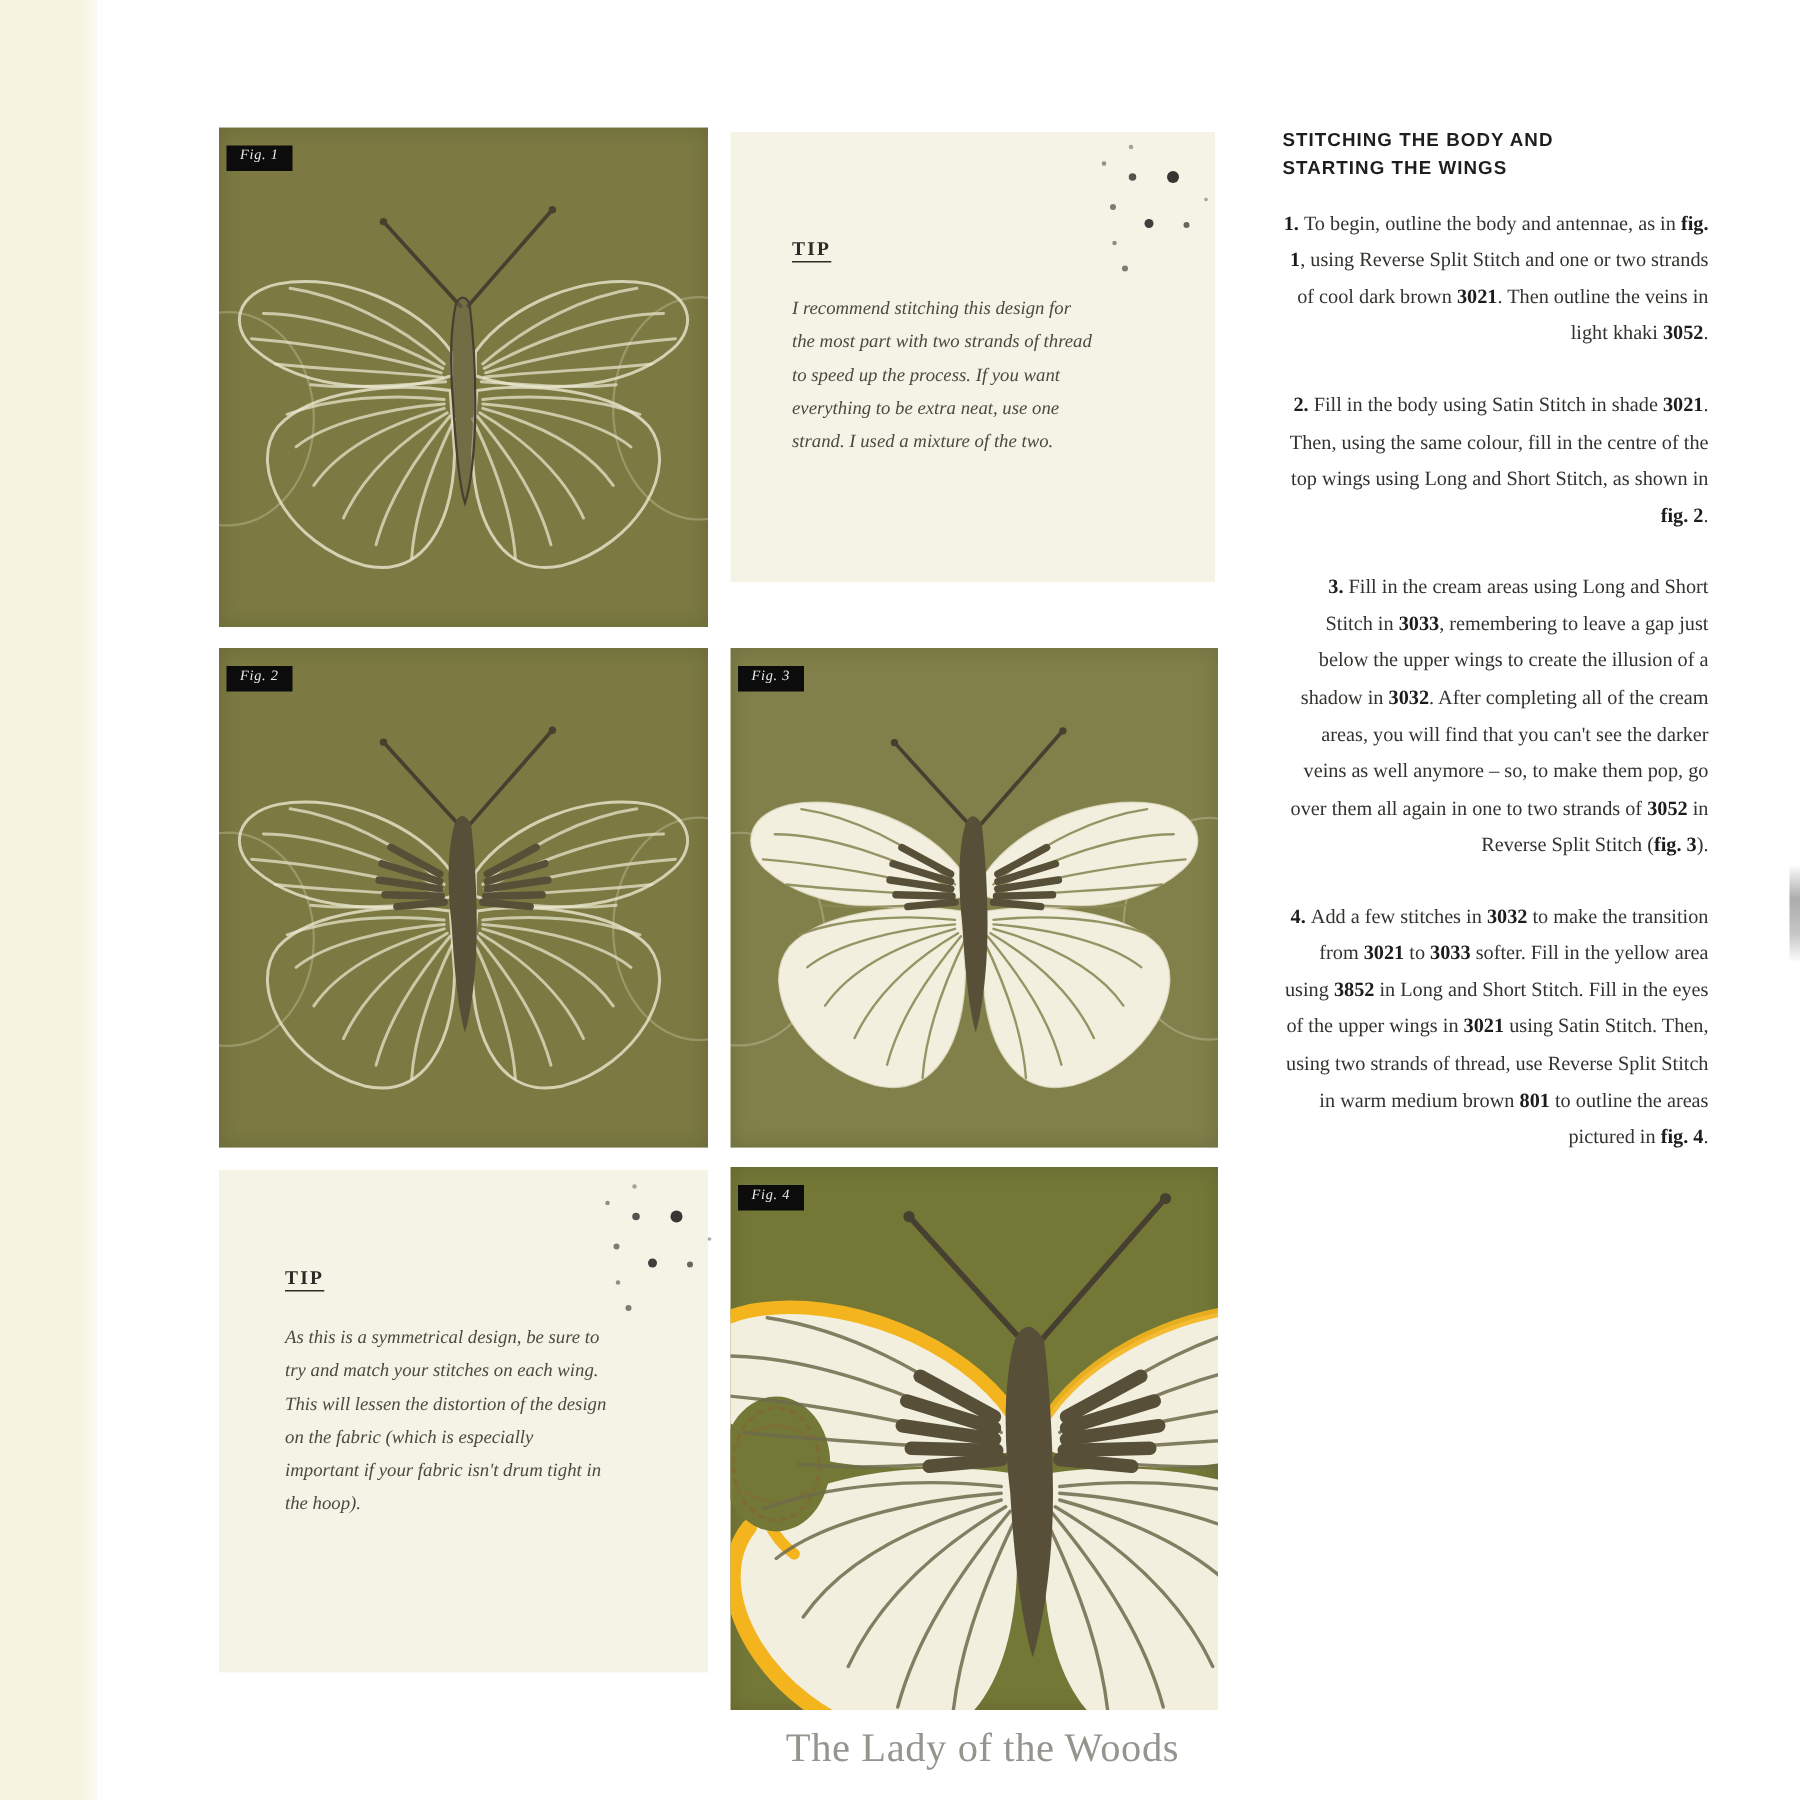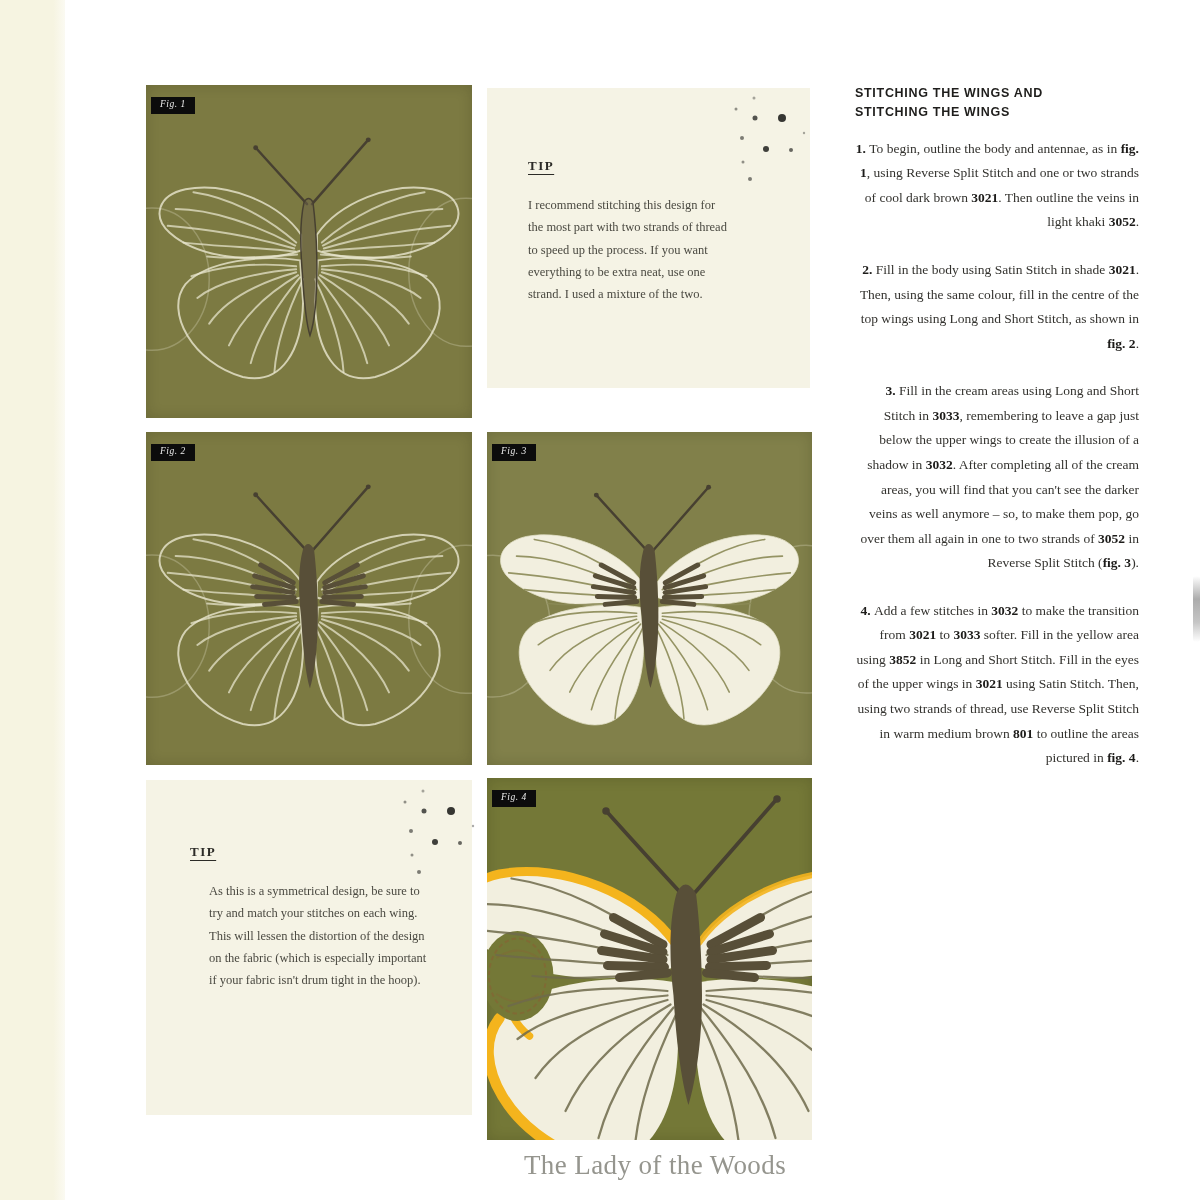--- a/index.html
+++ b/index.html
@@ -25,24 +25,24 @@
   }
   
   .tipbox{position:absolute;background:var(--tip_cream);}
   #tip1{left:487px;top:88px;width:323px;height:300px;padding:70px 0 0 41px;box-sizing:border-box;}
   #tip2{left:146px;top:780px;width:326px;height:335px;padding:64px 0 0 44px;box-sizing:border-box;}
   .tip-title{
     font-size:13px;font-weight:bold;letter-spacing:1.5px;color:#2c2b27;
     text-decoration:underline;text-underline-offset:4px;
   }
   .tip-body{
-    font-size:12.5px;line-height:1.78;color:#4a4941;margin-top:20px;
+    font-style:italic;font-size:12.5px;line-height:1.78;color:#4a4941;margin-top:20px;
   }
   #tip1 .tip-body{width:202px;}
-  #tip2 .tip-body{width:218px;margin-left:19px;}
+  #tip2 .tip-body{width:218px;}
   
   .dots{position:absolute;width:100px;height:110px;}
   #dots1{left:713px;top:92px;}
   #dots2{left:382px;top:785px;}
   .dots circle{fill:#2b2b28;}
   
   .instructions{position:absolute;left:855px;top:84px;width:284px;color:#33322e;}
   .instr-heading{
     font-family:"Liberation Sans","DejaVu Sans",sans-serif;
     font-size:12.5px;font-weight:700;letter-spacing:.7px;color:#1f1e1c;line-height:1.55;
@@ -156,22 +156,22 @@
     <circle cx="29" cy="46" r="2" opacity=".6"></circle>
       <circle cx="91" cy="41" r="1.2" opacity=".4"></circle>
     <circle cx="53" cy="57" r="3" opacity=".9"></circle>
       <circle cx="78" cy="58" r="2" opacity=".7"></circle>
     <circle cx="30" cy="70" r="1.5" opacity=".5"></circle>
       <circle cx="37" cy="87" r="2" opacity=".6"></circle>
   </svg>
 
   <div class="instructions">
     <div class="instr-heading">
-      <div>STITCHING THE WINGS AND</div>
-      <div>STITCHING THE WINGS</div>
+      <div>STITCHING THE BODY AND</div>
+      <div>STARTING THE WINGS</div>
     </div>
     <div class="steps">
         <p class="step"><strong>1. </strong>To begin, outline the body and antennae, as in <strong>fig. 1</strong>, using Reverse Split Stitch and one or two strands of cool dark brown <strong>3021</strong>. Then outline the veins in light khaki <strong>3052</strong>.</p>
         <p class="step"><strong>2. </strong>Fill in the body using Satin Stitch in shade <strong>3021</strong>. Then, using the same colour, fill in the centre of the top wings using Long and Short Stitch, as shown in <strong>fig. 2</strong>.</p>
         <p class="step"><strong>3. </strong>Fill in the cream areas using Long and Short Stitch in <strong>3033</strong>, remembering to leave a gap just below the upper wings to create the illusion of a shadow in <strong>3032</strong>. After completing all of the cream areas, you will find that you can't see the darker veins as well anymore – so, to make them pop, go over them all again in one to two strands of <strong>3052</strong> in Reverse Split Stitch (<strong>fig. 3</strong>).</p>
         <p class="step"><strong>4. </strong>Add a few stitches in <strong>3032</strong> to make the transition from <strong>3021</strong> to <strong>3033</strong> softer. Fill in the yellow area using <strong>3852</strong> in Long and Short Stitch. Fill in the eyes of the upper wings in <strong>3021</strong> using Satin Stitch. Then, using two strands of thread, use Reverse Split Stitch in warm medium brown <strong>801</strong> to outline the areas pictured in <strong>fig. 4</strong>.</p>
       </div>
   </div>
 
   <div class="panel" id="fig2">

